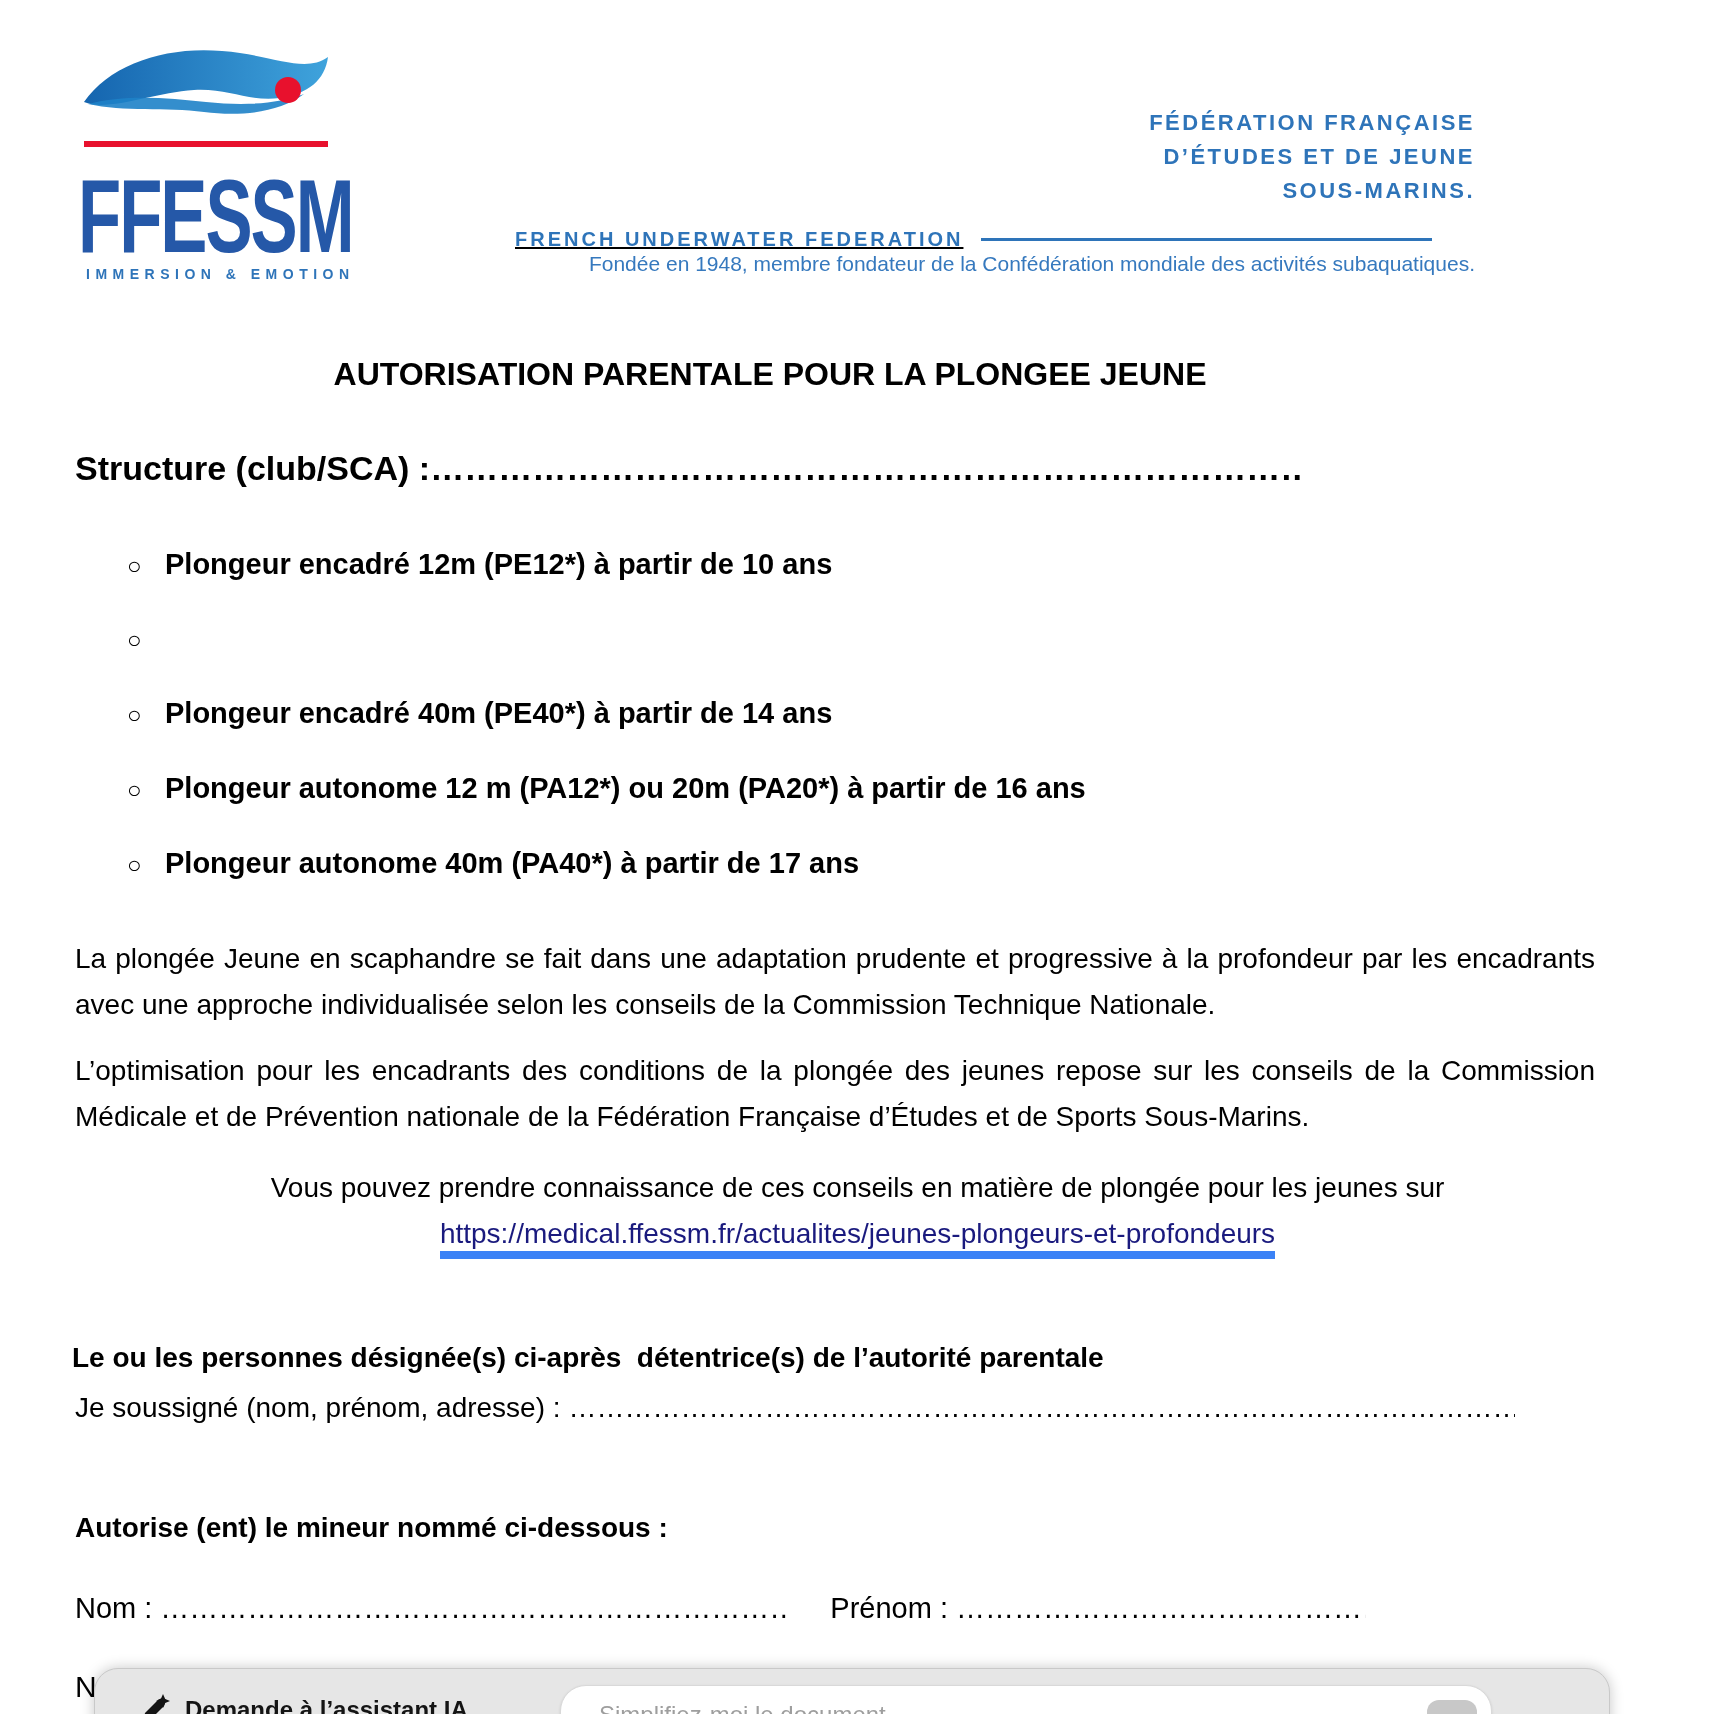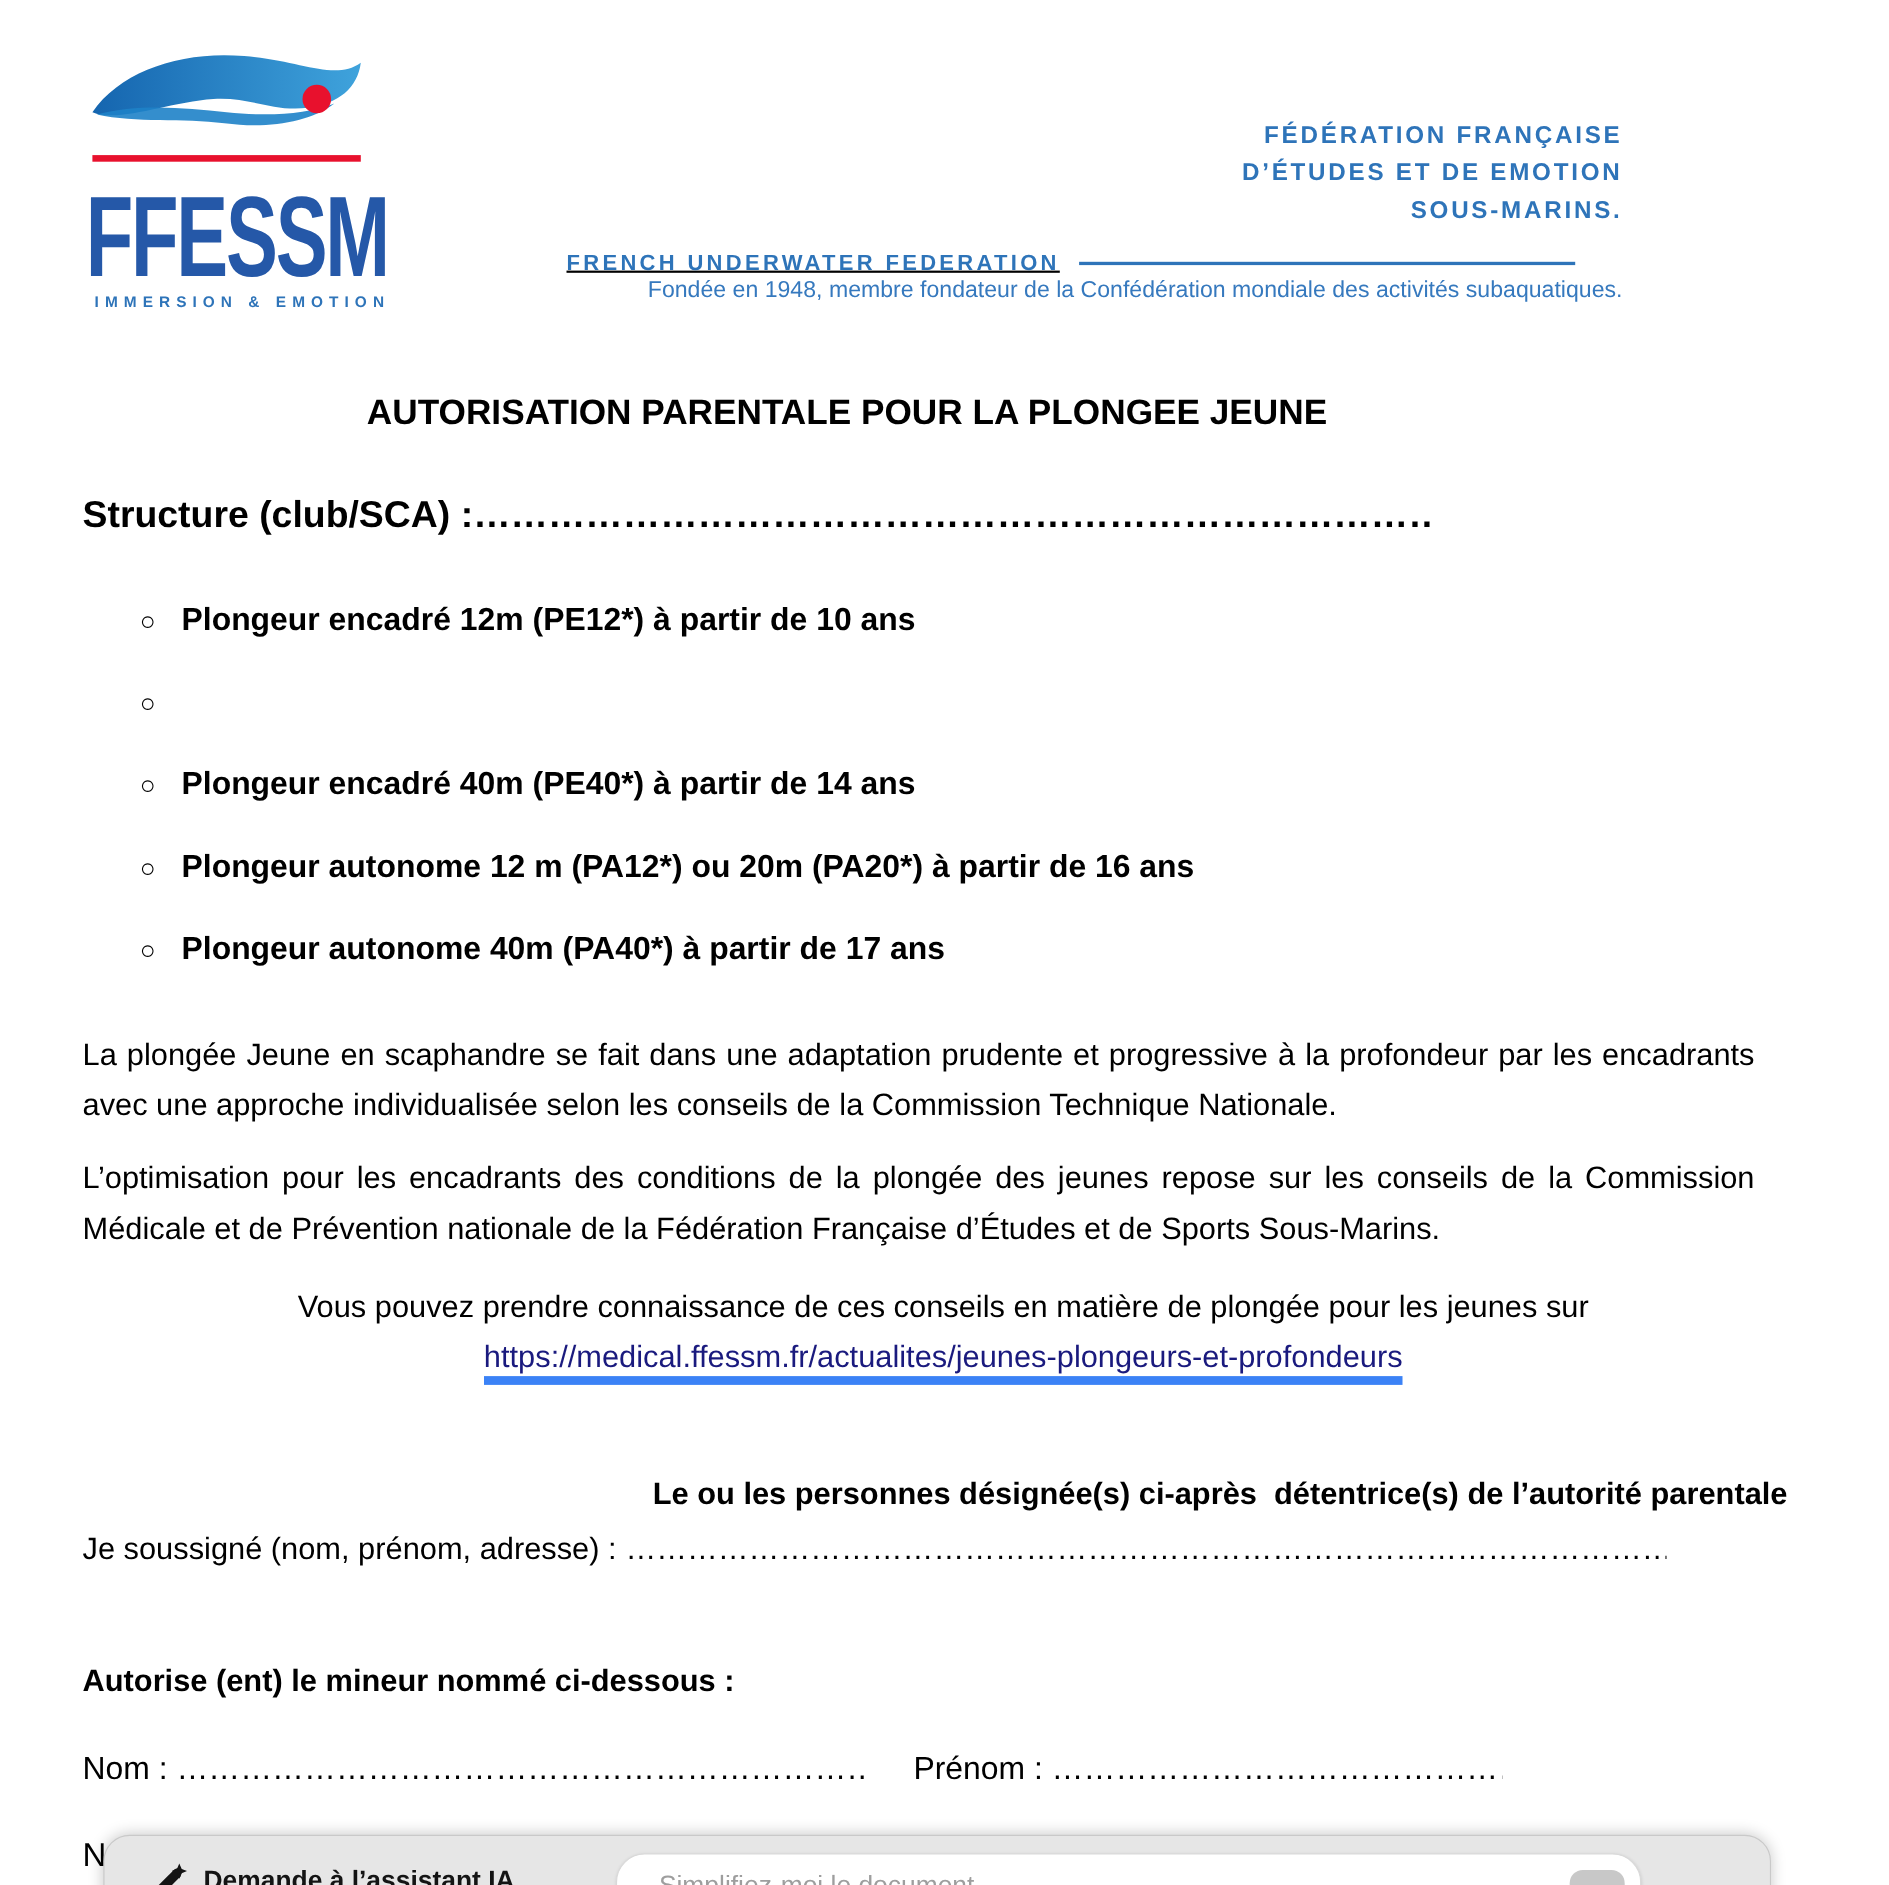--- a/index.html
+++ b/index.html
@@ -42,22 +42,22 @@
   .para1{top:936px;}
   .para2{top:1048px;}
 
   .notice-line{position:absolute;left:75px;top:1172px;width:1565px;text-align:center;
         font-size:28px;}
   .link-line{position:absolute;left:75px;top:1218px;width:1565px;text-align:center;
         font-size:28px;}
   .doc-link{color:#1A1A7E;text-decoration:none;border-bottom:8px solid #3b82f6;
         padding-bottom:2px;cursor:pointer;}
 
-  .guardian-heading{position:absolute;left:60px;top:1342px;width:1565px;font-size:28px;
-        font-weight:700;white-space:pre-wrap;text-align:right;}
+  .guardian-heading{position:absolute;left:72px;top:1342px;width:1565px;font-size:28px;
+        font-weight:700;white-space:pre-wrap;}
   .soussigne-row{position:absolute;left:75px;top:1388px;width:1440px;display:flex;
         font-size:28px;line-height:40px;align-items:flex-end;}
   .soussigne-label{flex:0 0 auto;white-space:nowrap;margin-right:8px;}
 
   .authorize-heading{position:absolute;left:75px;top:1512px;width:1565px;font-size:28px;
         font-weight:700;}
   .nomprenom-row{position:absolute;left:75px;top:1588px;display:flex;font-size:29px;
         line-height:40px;}
   .np-label{flex:0 0 auto;white-space:nowrap;margin-right:8px;}
   .nom-dots{flex:0 0 630px;}
@@ -98,21 +98,21 @@
     </defs>
     <path d="M2,58 C28,20 84,2 140,7 C192,11 222,30 246,13 C243,36 226,50 198,54 C166,58 146,44 112,46 C70,49 26,68 2,58 Z" fill="url(#waveGrad)"></path>
     <path d="M6,60 C44,50 86,54 124,58 C162,62 196,60 222,50 C198,68 160,73 122,68 C84,63 42,68 6,60 Z" fill="#1E82C8" opacity="0.9"></path>
     <circle cx="206" cy="46" r="13" fill="#E8112D"></circle>
   </svg>
   <div class="logo-rule"></div>
   <div class="logo-wordmark">FFESSM</div>
   <div class="logo-tagline">IMMERSION &amp; EMOTION</div>
 
   <div class="org-block"><span>FÉDÉRATION FRANÇAISE</span>
-<span>D’ÉTUDES ET DE EMOTION</span>
+<span>D’ÉTUDES ET DE JEUNE</span>
 <span>SOUS-MARINS.</span></div>
   <div class="fed-row">
     <span class="fed-label">FRENCH UNDERWATER FEDERATION</span>
     <span class="fed-line"></span>
   </div>
   <div class="founded">Fondée en 1948, membre fondateur de la Confédération mondiale des activités subaquatiques.</div>
 
   <div class="doc-title">AUTORISATION PARENTALE POUR LA PLONGEE JEUNE</div>
 
   <div class="structure-row">

